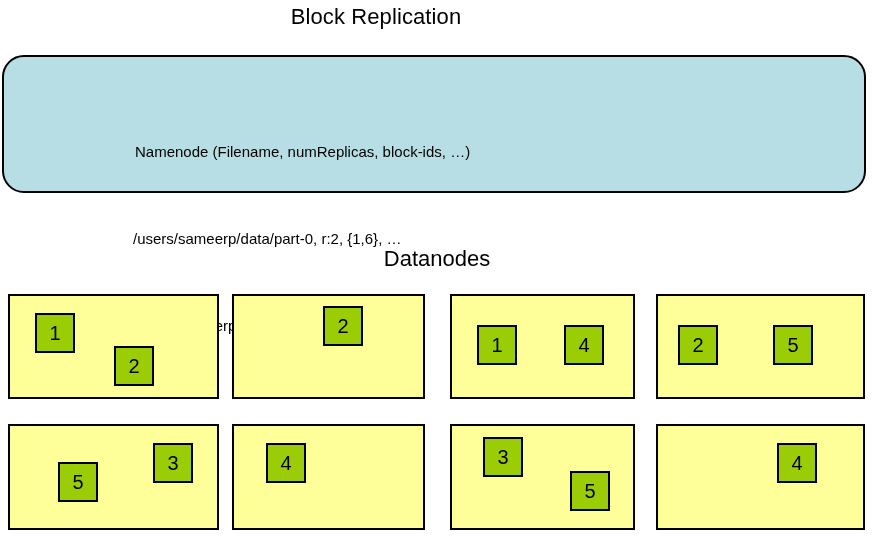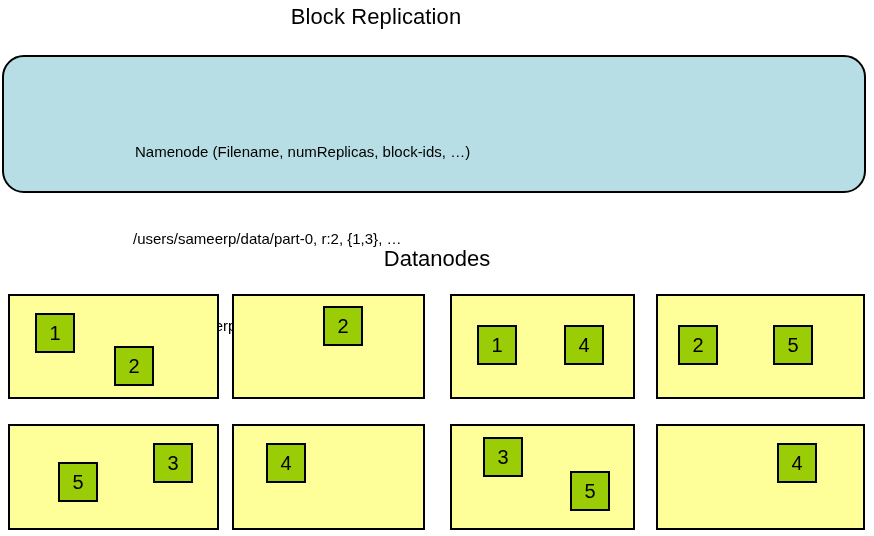--- a/index.html
+++ b/index.html
@@ -103,21 +103,21 @@
 <body>
 
 <div id="diagram">
 
   <div class="title">Block Replication</div>
 
   <div class="namenode-box"></div>
 
   <div class="namenode-text">
     <span class="nn-line">Namenode (Filename, numReplicas, block-ids, …)</span>
-    <span class="nn-line indent">/users/sameerp/data/part-0, r:2, {1,3}, …</span>
+    <span class="nn-line indent">/users/sameerp/data/part-0, r:2, {1,6}, …</span>
     <span class="nn-line indent">/users/sameerp/data/part-1, r:3, {2,4,5}, …</span>
   </div>
 
   <div class="datanodes-label">Datanodes</div>
 
   <div id="datanode-layer">
       <div class="datanode" style="left: 8px; top: 294px; width: 211px; height: 105px;">
         <div class="block" style="left: 25px; top: 17px;">1</div>
         <div class="block" style="left: 104px; top: 50px;">2</div>
       </div>

